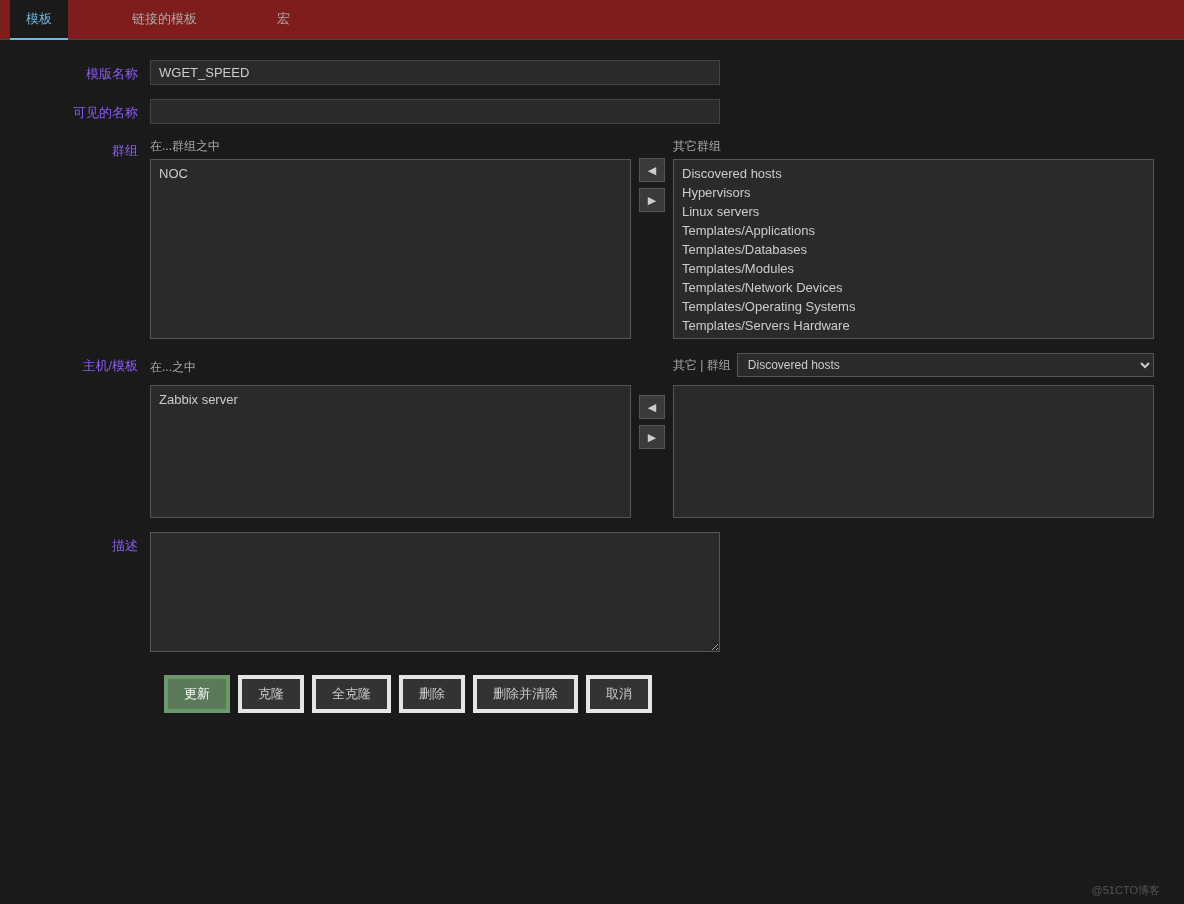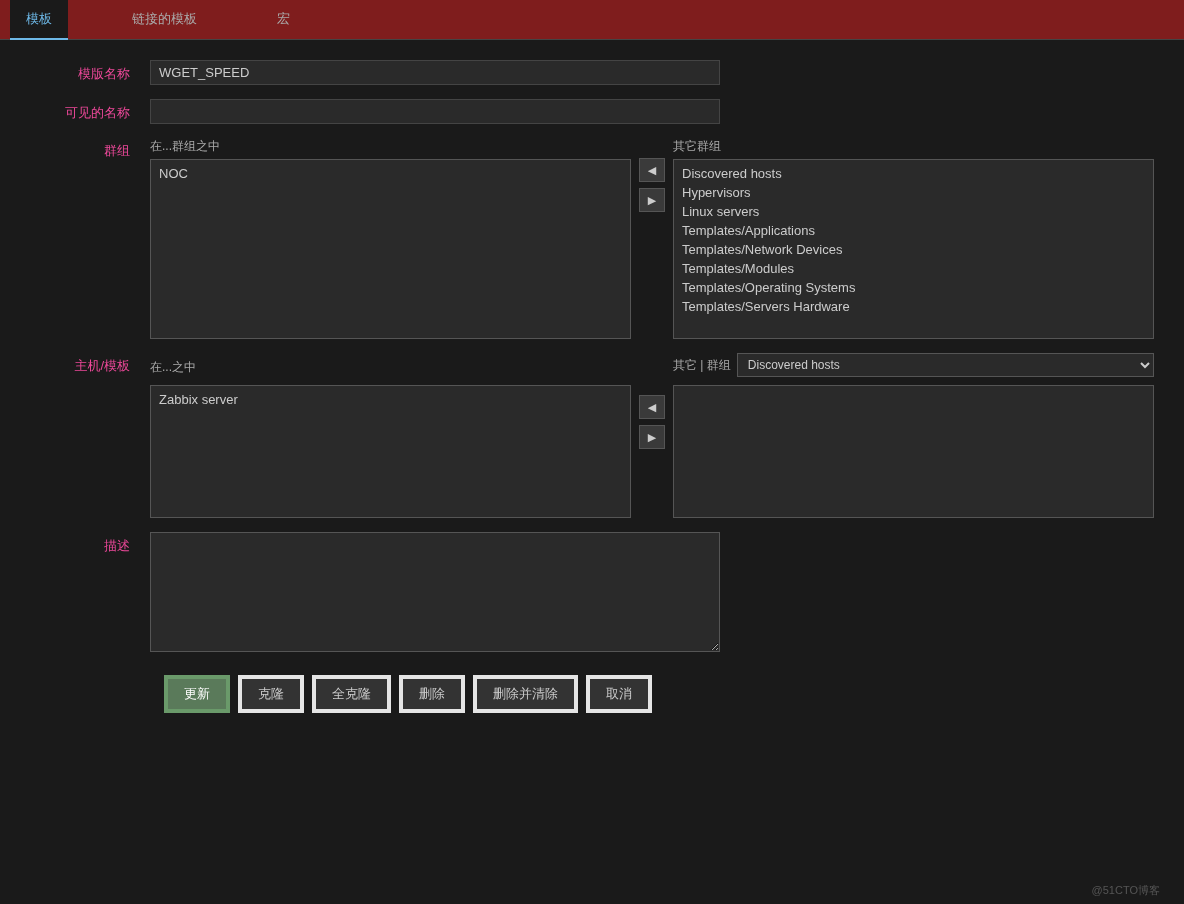--- a/index.html
+++ b/index.html
@@ -40,23 +40,23 @@
 
     
     .form-row {
       display: flex;
       align-items: flex-start;
       margin-bottom: 14px;
     }
     .form-label {
       width: 120px;
       text-align: right;
-      padding-right: 20px;
+      padding-right: 12px;
       padding-top: 5px;
-      color: #ec4899;
+      color: #8b5cf6;
       flex-shrink: 0;
     }
     .form-field {
       flex: 1;
     }
 
     
     input[type="text"], textarea {
       background-color: #2a2a2a;
       border: 1px solid #444;
@@ -267,22 +267,23 @@
           <button class="arrow-btn">▶</button>
         </div>
 
         <div class="group-right">
           <div class="group-sub-label">其它群组</div>
           <div class="list-box">
             <div class="list-box-item">Discovered hosts</div>
             <div class="list-box-item">Hypervisors</div>
             <div class="list-box-item">Linux servers</div>
             <div class="list-box-item">Templates/Applications</div>
+            <div class="list-box-item">Templates/Databases</div>
+            <div class="list-box-item">Templates/Modules</div>
             <div class="list-box-item">Templates/Network Devices</div>
-            <div class="list-box-item">Templates/Modules</div>
             <div class="list-box-item">Templates/Operating Systems</div>
             <div class="list-box-item">Templates/Servers Hardware</div>
           </div>
         </div>
       </div>
     </div>
   </div>
 
 
   <div class="form-row" style="align-items:flex-start;">

